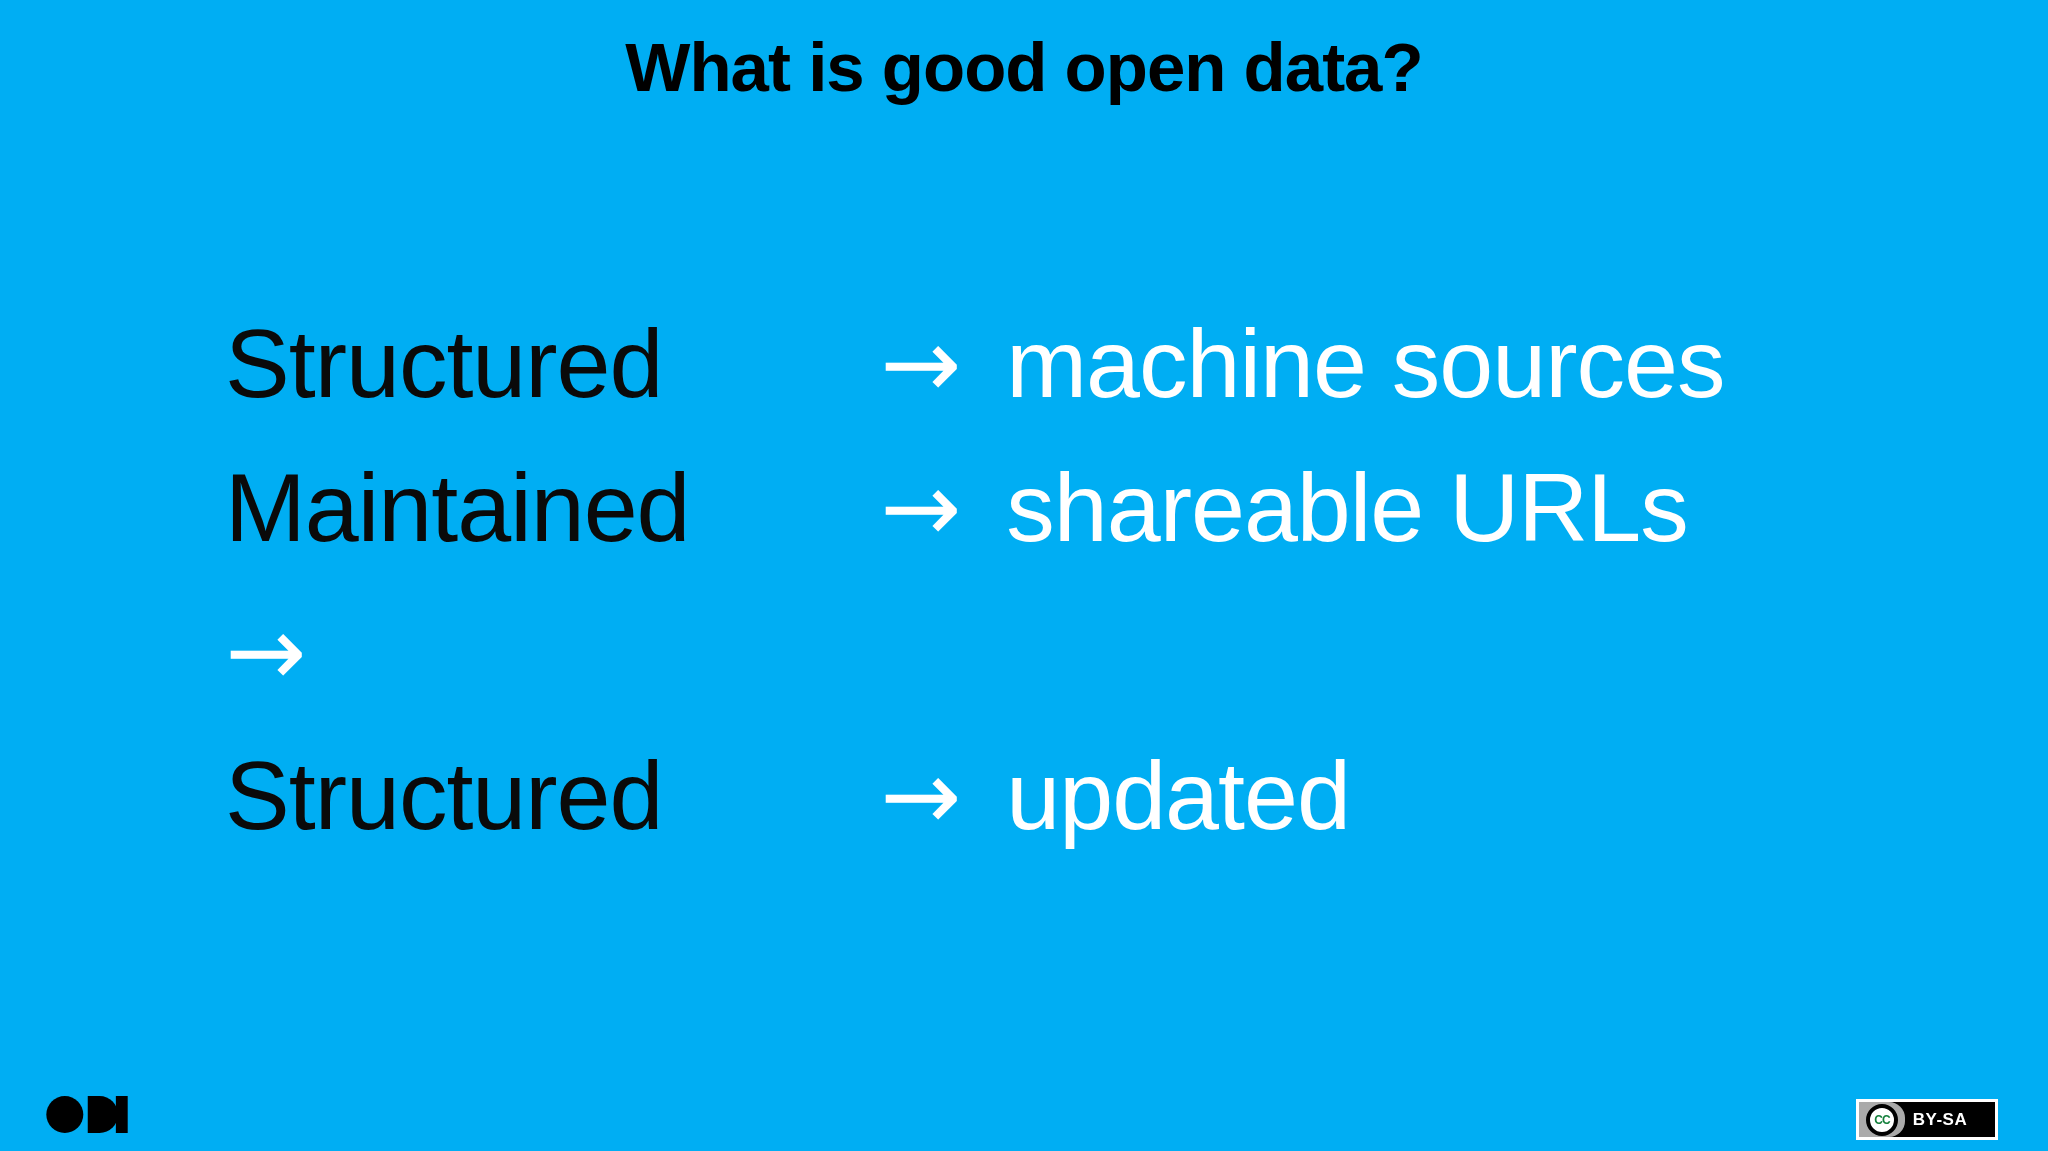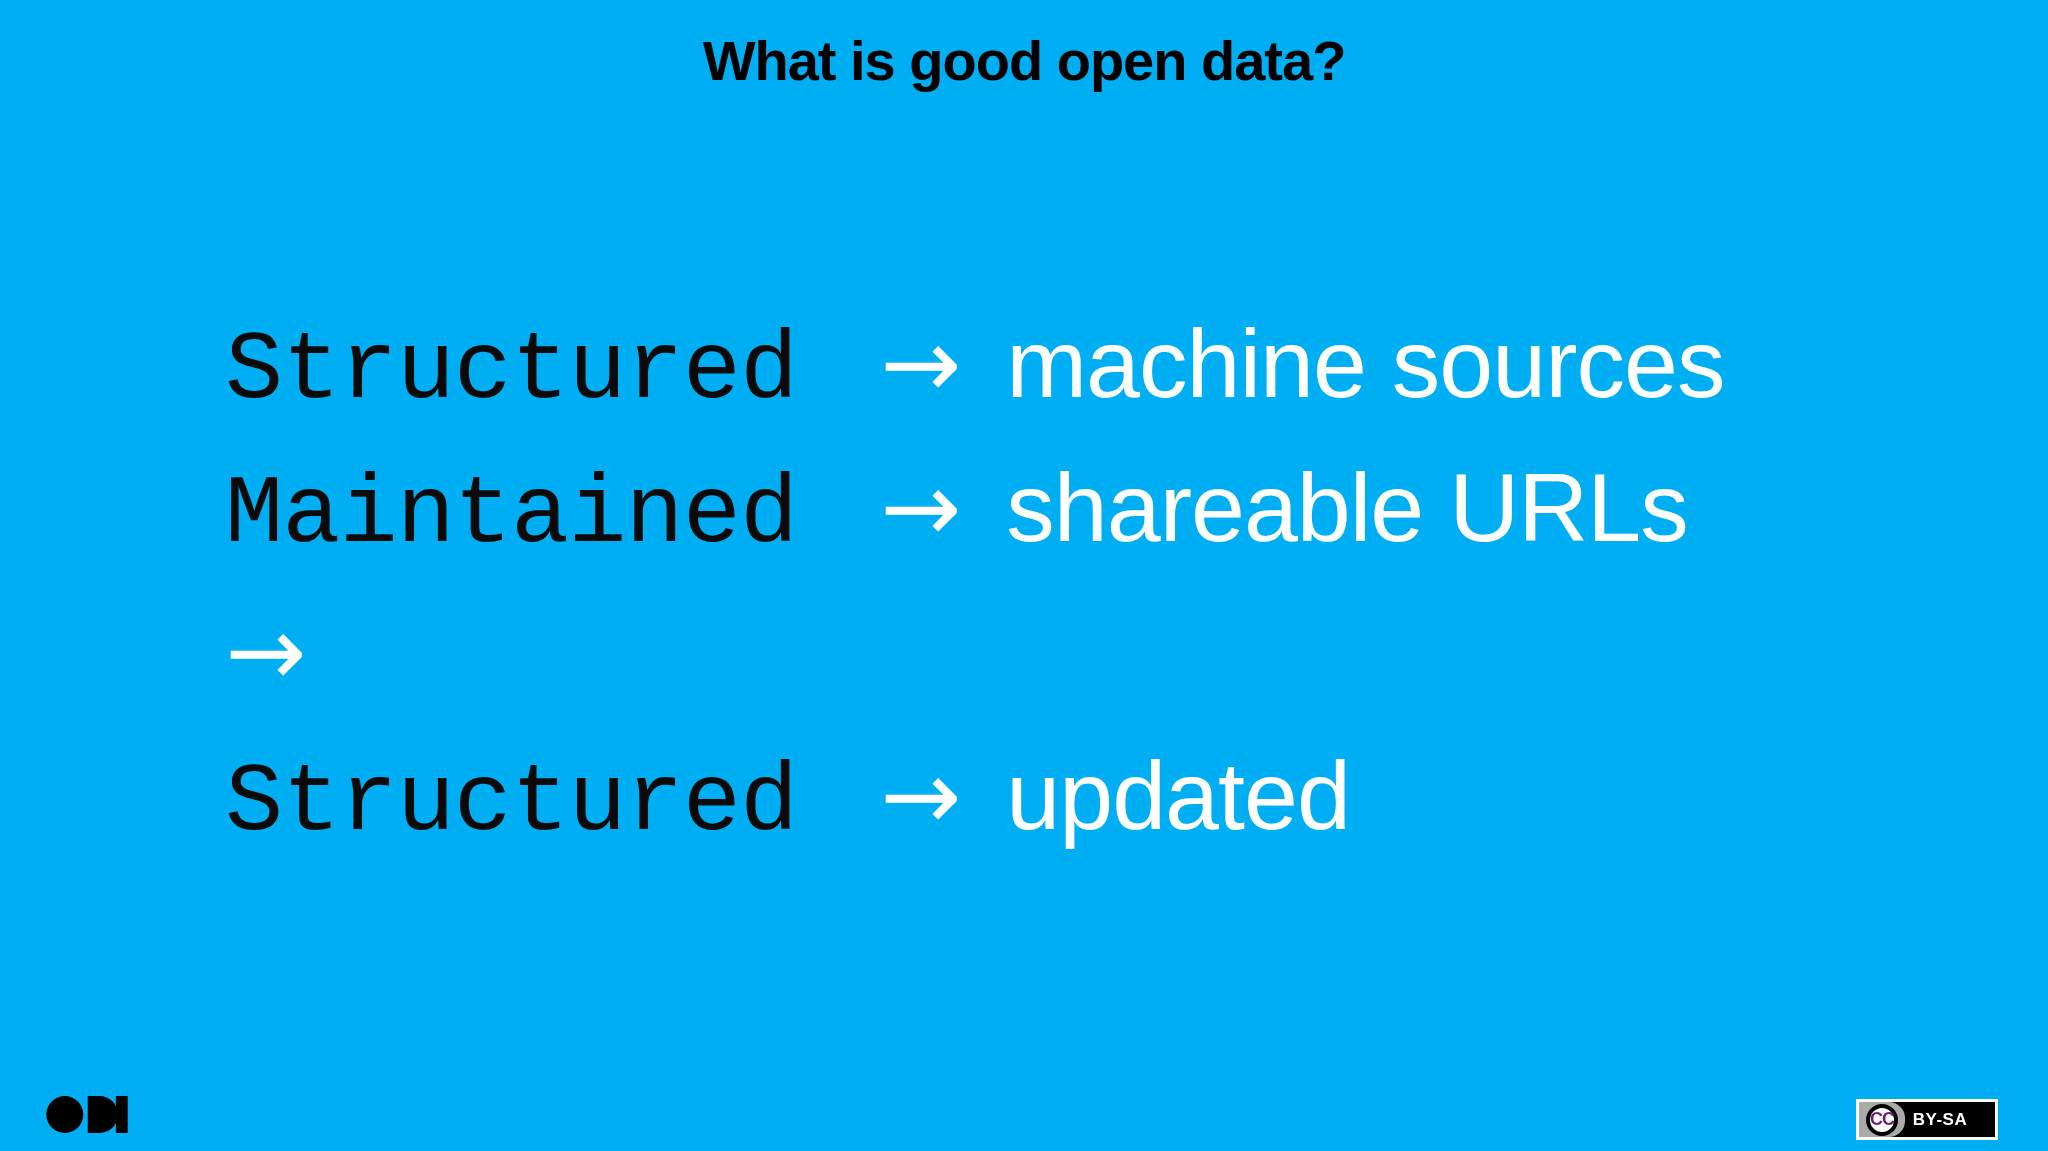--- a/index.html
+++ b/index.html
@@ -14,21 +14,21 @@
     overflow: hidden;
     background: #00aef3;
     font-family: "Liberation Sans", "DejaVu Sans", sans-serif;
   }
   .slide-title {
     position: absolute;
     top: 28px;
     left: 0;
     width: 100%;
     text-align: center;
-    font-size: 56px;
+    font-size: 69px;
     font-weight: 700;
     letter-spacing: -1px;
     color: #000000;
   }
   .rows {
     position: absolute;
     left: 225px;
     top: 292px;
     right: 40px;
   }
@@ -37,21 +37,20 @@
     align-items: baseline;
     height: 144px;
     line-height: 144px;
     font-size: 97px;
     letter-spacing: -1px;
   }
   .term {
     flex: 0 0 655px;
     color: #0a0a0a;
     white-space: nowrap;
-    font-family: Liberation Mono, monospace;
   }
   .definition {
     color: #ffffff;
     white-space: nowrap;
   }
   .arrow {
     color: #ffffff;
     margin-right: 46px;
     font-family: "DejaVu Sans", "Liberation Sans", sans-serif;
   }
@@ -94,24 +93,24 @@
   }
   .cc-circle {
     width: 24px;
     height: 24px;
     background: #ffffff;
     border: 4px solid #000000;
     border-radius: 50%;
     display: flex;
     align-items: center;
     justify-content: center;
-    font-size: 18px;
+    font-size: 12px;
     font-weight: 700;
     letter-spacing: -1px;
-    color: #701a75;
+    color: #15803d;
   }
   .cc-label {
     flex: 1;
     text-align: center;
     color: #ffffff;
     font-weight: 700;
     font-size: 17px;
     letter-spacing: 0.5px;
     padding-right: 20px;
   }

